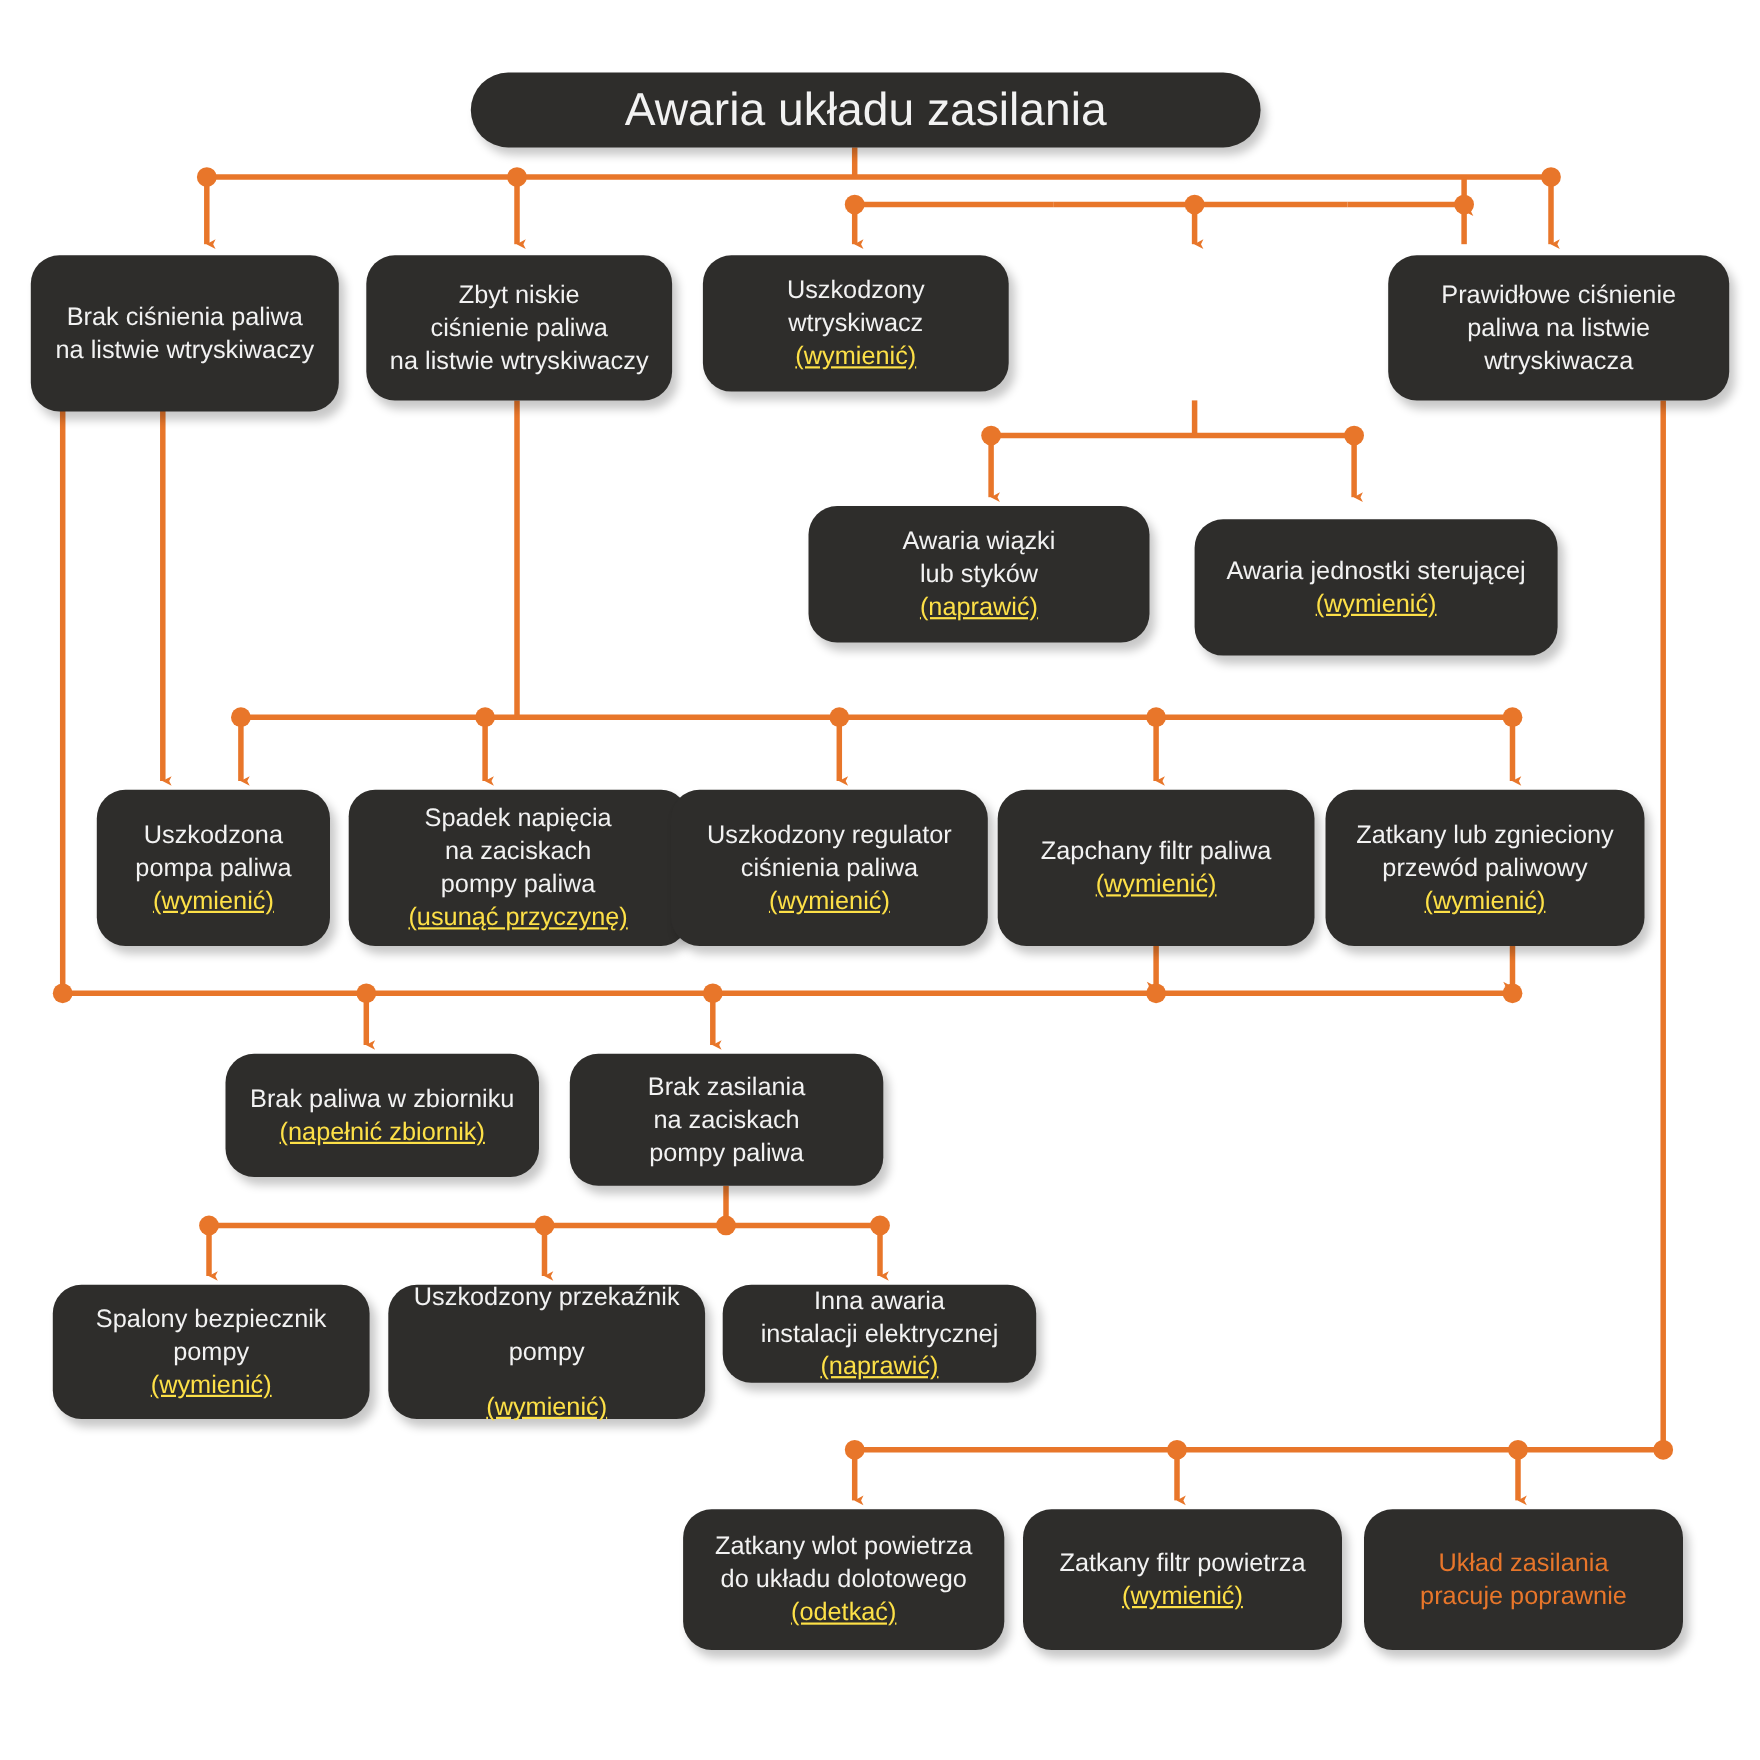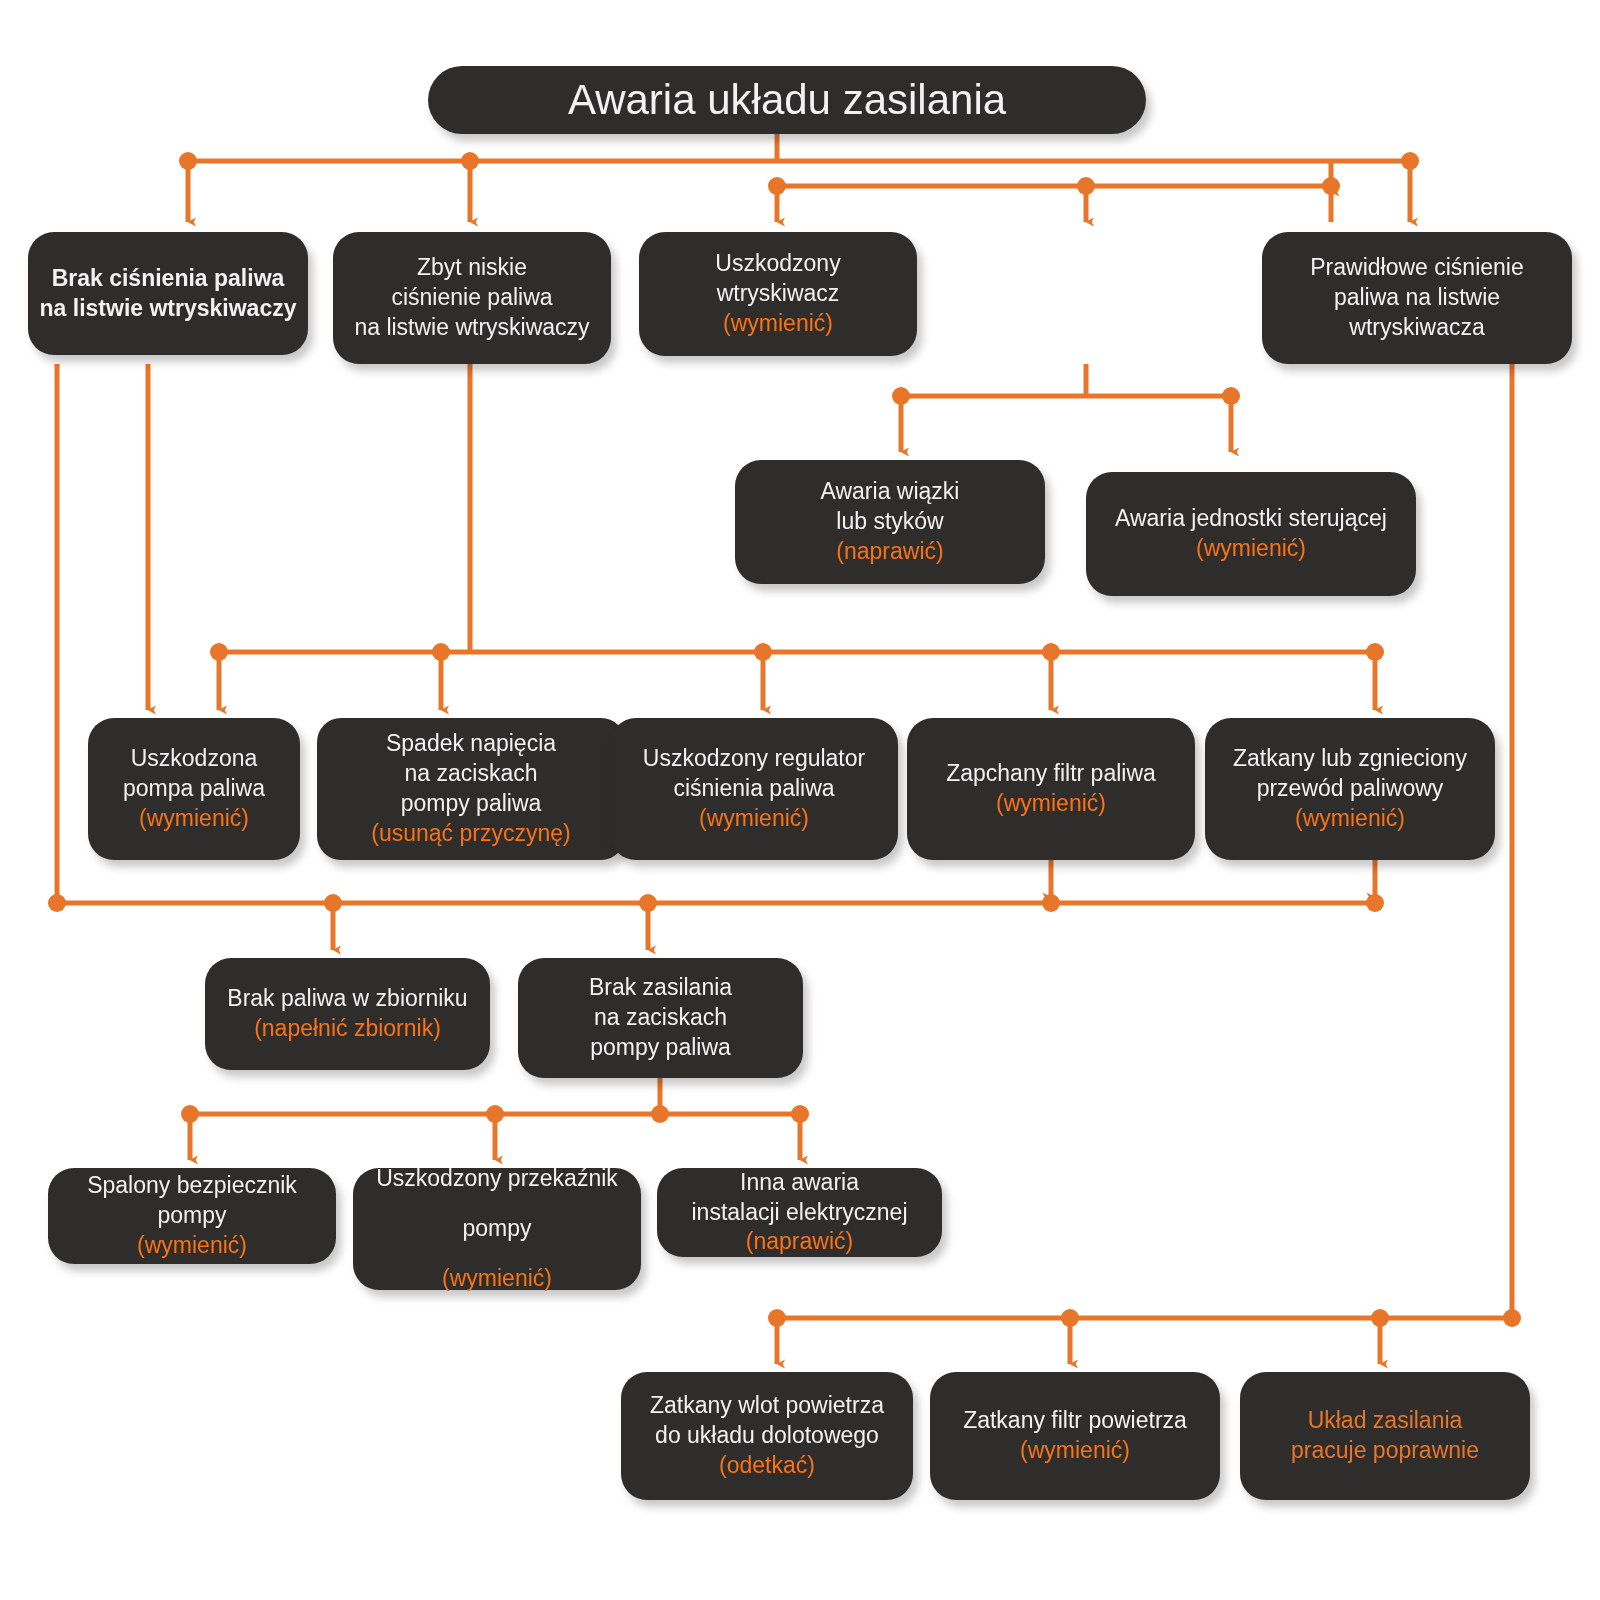--- a/index.html
+++ b/index.html
@@ -33,21 +33,21 @@
     flex-direction: column;
     align-items: center;
     justify-content: center;
     text-align: center;
     line-height: 1.30;
     box-shadow: 5px 7px 9px rgba(0,0,0,0.22);
     padding: 6px 14px;
     z-index: 2;
   }
   .node .ln { display: block; white-space: nowrap; }
-  .node .action { color: #f97316; }
+  .node .action { color: #fde047; text-decoration: underline; }
   .node.all-accent { color: #e8762a; }
   .root {
     font-size: 42px;
     border-radius: 34px;
   }
   .n-lg { font-size: 23px; }
 </style>
 </head>
 <body>
 
@@ -161,21 +161,21 @@
       <circle cx="1070" cy="1318" r="9"></circle>
       <circle cx="1380" cy="1318" r="9"></circle>
       <circle cx="1512" cy="1318" r="9"></circle>
     </g>
   </svg>
 
   <div class="node root" style="left:428px; top:66px; width:718px; height:68px;">
     <span class="ln">Awaria układu zasilania</span>
   </div>
 
-  <div class="node n-lg" style="left:28px; top:232px; width:280px; height:123px;font-weight:bold;">
+  <div class="node n-lg" style="left:28px; top:232px; width:280px; height:142px;">
     <span class="ln">Brak ciśnienia paliwa</span>
     <span class="ln">na listwie wtryskiwaczy</span>
   </div>
 
   <div class="node n-lg" style="left:333px; top:232px; width:278px; height:132px;">
     <span class="ln">Zbyt niskie</span>
     <span class="ln">ciśnienie paliwa</span>
     <span class="ln">na listwie wtryskiwaczy</span>
   </div>
 
@@ -237,21 +237,21 @@
     <span class="ln">Brak paliwa w zbiorniku</span>
     <span class="ln action">(napełnić zbiornik)</span>
   </div>
 
   <div class="node n-lg" style="left:518px; top:958px; width:285px; height:120px;">
     <span class="ln">Brak zasilania</span>
     <span class="ln">na zaciskach</span>
     <span class="ln">pompy paliwa</span>
   </div>
 
-  <div class="node n-lg" style="left:48px; top:1168px; width:288px; height:96px;">
+  <div class="node n-lg" style="left:48px; top:1168px; width:288px; height:122px;">
     <span class="ln">Spalony bezpiecznik</span>
     <span class="ln">pompy</span>
     <span class="ln action">(wymienić)</span>
   </div>
 
   <div class="node n-lg" style="left:353px; top:1168px; width:288px; height:122px;gap:20px;">
     <span class="ln">Uszkodzony przekaźnik</span>
     <span class="ln">pompy</span>
     <span class="ln action">(wymienić)</span>
   </div>

